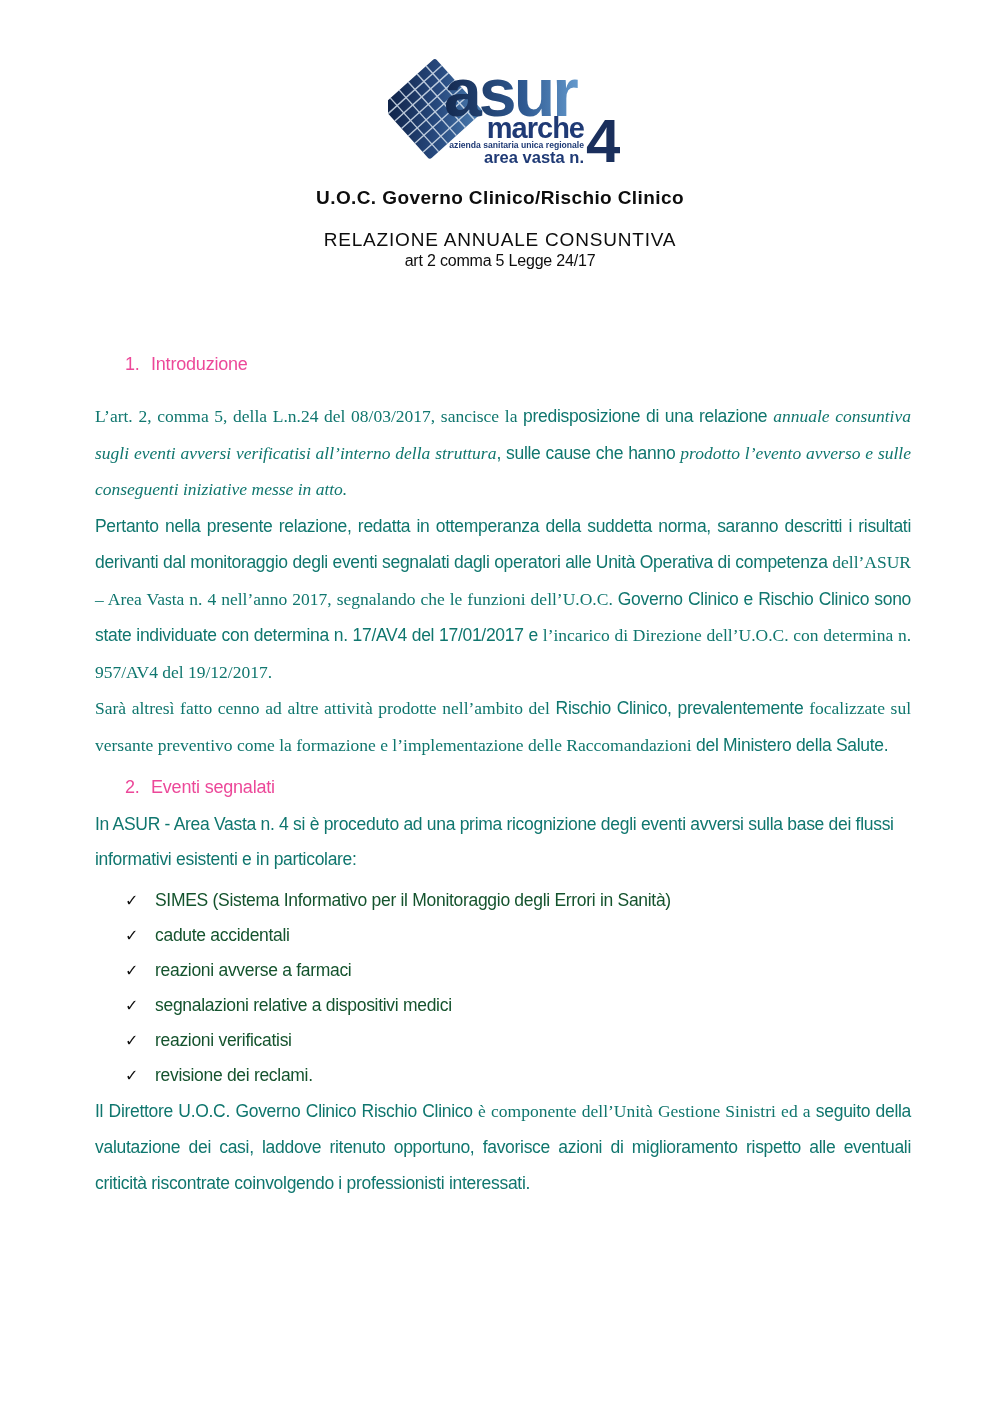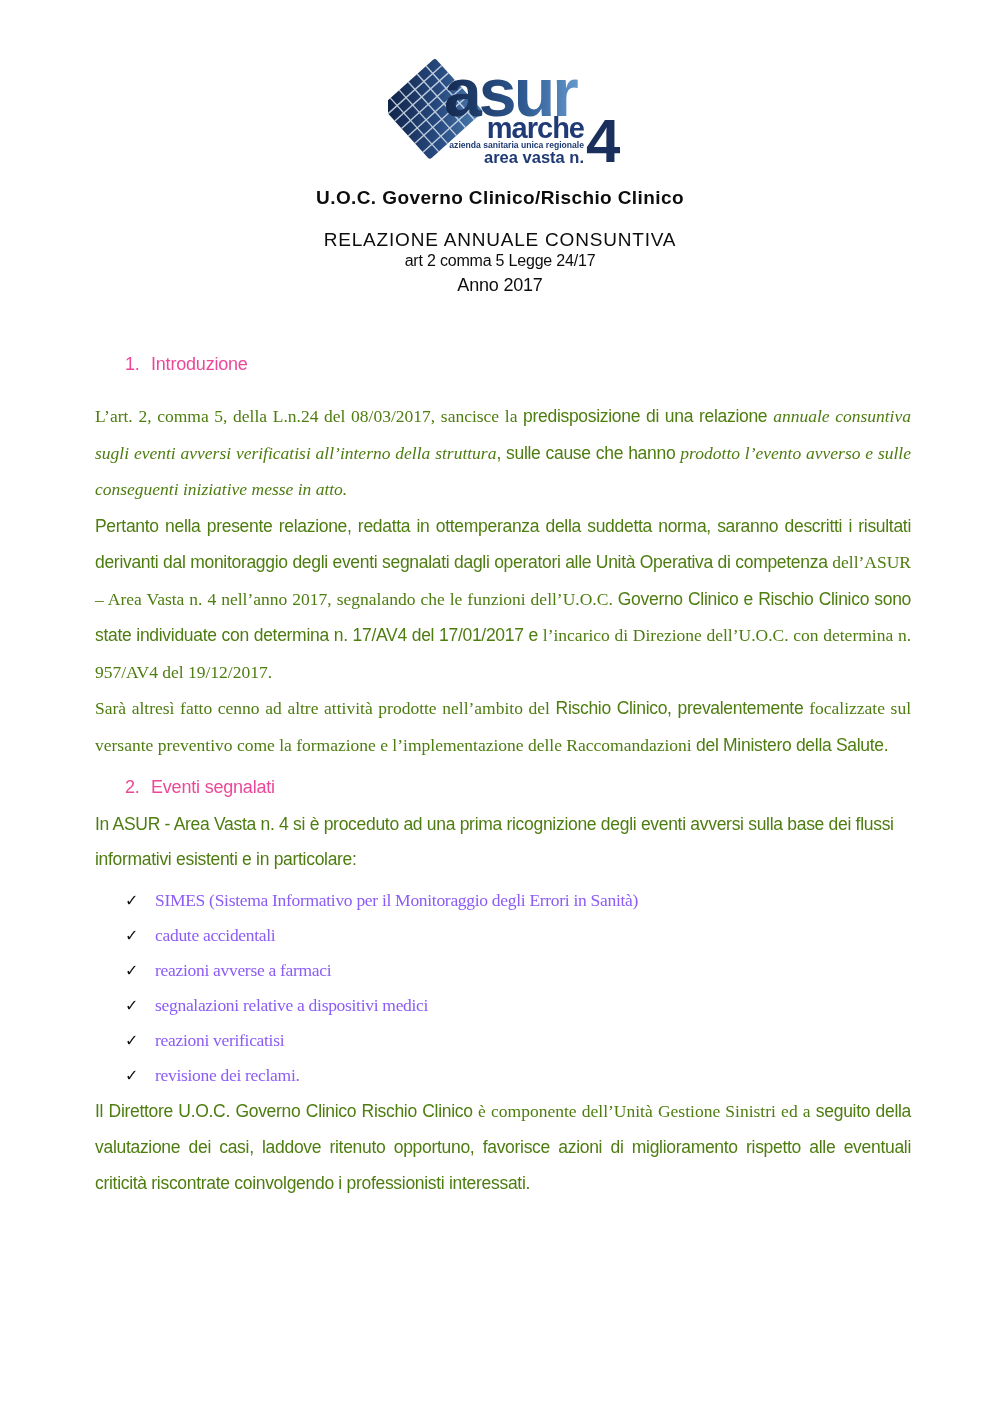--- a/index.html
+++ b/index.html
@@ -20,32 +20,32 @@
   .subtitle3{ top:275px; font-family:"Liberation Sans",sans-serif; font-size:18px; letter-spacing:-0.2px; }
 
   
   .content { position:absolute; left:95px; top:352px; width:816px; }
 
   .heading { font-family:"Liberation Sans",sans-serif; font-size:18px; line-height:24px;
              margin:0 0 22px 30px; letter-spacing:-0.2px; color:#ec4899; }
   .heading .h-num { display:inline-block; min-width:26px; }
   .heading2 { margin-top:12px; margin-bottom:8px; }
 
-  .para { font-size:17.5px; line-height:36.5px; text-align:justify; color:#4d7c0f; }
+  .para { font-size:17.5px; line-height:36.5px; text-align:justify; color:#0f766e; }
   .sans { font-family:"Liberation Sans",sans-serif; letter-spacing:-0.3px; }
   .serif { font-family:"Liberation Serif",serif; }
   .serif-italic { font-family:"Liberation Serif",serif; font-style:italic; }
 
   .para-intro2 { line-height:35px; text-align:left; }
   .para-final  { line-height:36px; }
 
   .checklist { list-style:none; margin:6px 0 0 0; padding:0 0 0 30px; }
   .checklist li { display:flex; line-height:35px; font-size:17.5px; }
   .check { font-family:"DejaVu Sans",sans-serif; width:30px; flex:0 0 30px; font-size:16px; color:#0d0d0d; }
-  .li-text { font-family:Liberation Serif, serif; letter-spacing:-0.3px; color:#8b5cf6; }
+  .li-text { font-family:Liberation Sans, sans-serif; letter-spacing:-0.3px; color:#14532d; }
 
   .pagenum { position:absolute; left:897px; top:1306px; font-family:"Liberation Sans",sans-serif;
              font-size:15px; color:#222; }
 </style>
 </head>
 <body>
 
 <div class="page">
 
   <div class="logo">
@@ -82,21 +82,20 @@
       <text x="196" y="88" text-anchor="end" font-family="Liberation Sans, sans-serif" font-weight="bold" font-size="29" letter-spacing="-1" fill="#1f3a75">marche</text>
       <text x="196" y="98" text-anchor="end" font-family="Liberation Sans, sans-serif" font-weight="bold" font-size="8.6" fill="#1f3a75">azienda sanitaria unica regionale</text>
       <text x="196" y="113" text-anchor="end" font-family="Liberation Sans, sans-serif" font-weight="bold" font-size="16.5" fill="#1f3a75">area vasta n.</text>
       <text x="198" y="112" font-family="Liberation Sans, sans-serif" font-weight="bold" font-size="62" fill="#1a2f5c">4</text>
     </svg>
   </div>
 
   <div class="hdr title">U.O.C. Governo Clinico/Rischio Clinico</div>
   <div class="hdr subtitle1">RELAZIONE ANNUALE CONSUNTIVA</div>
   <div class="hdr subtitle2">art 2 comma 5 Legge 24/17</div>
-  <div class="hdr subtitle3">Anno 2017</div>
 
   <div class="content">
 
     <div class="heading">
       <span class="h-num">1.</span><span>Introduzione</span>
     </div>
 
     <p class="para">
       <span class="serif">L’art. 2, comma 5, della L.n.24 del 08/03/2017, sancisce la </span><span class="sans">predisposizione di una relazione </span><span class="serif-italic">annuale consuntiva sugli eventi avversi verificatisi all’interno della struttura</span><span class="sans">, sulle cause che hanno </span><span class="serif-italic">prodotto l’evento avverso e sulle conseguenti iniziative messe in atto.</span>
     </p>

